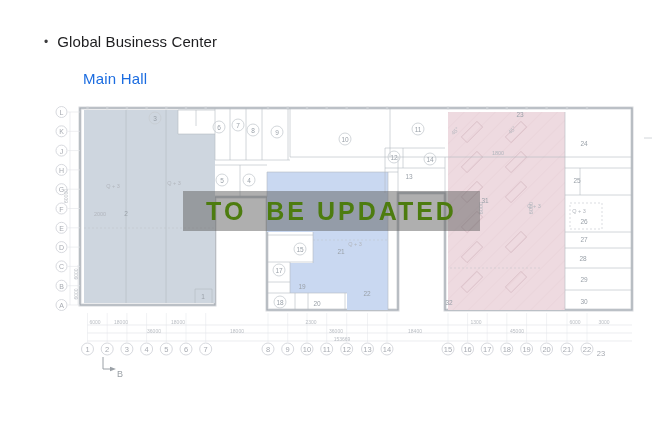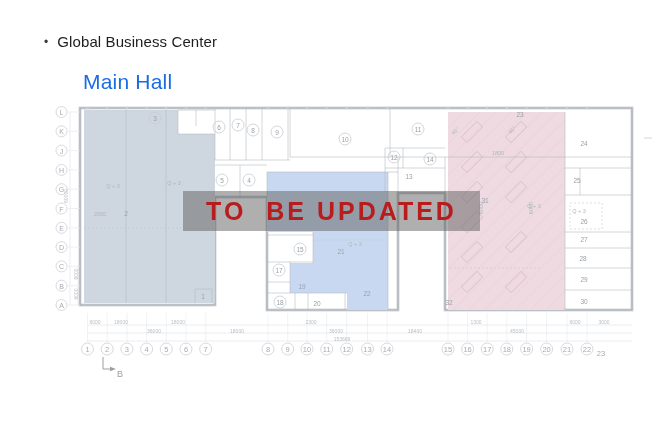--- a/index.html
+++ b/index.html
@@ -9,21 +9,21 @@
     font-family:"Liberation Sans", sans-serif;
   }
   .header{
     position:absolute;left:44px;top:33px;
     display:flex;align-items:center;gap:9px;
     font-size:15px;color:#1d1d1f;letter-spacing:.1px;
   }
   .header .bullet{font-size:12px;color:#3a3a3c;}
   .subtitle{
     position:absolute;left:83px;top:70px;
-    font-size:21px;font-weight:500;letter-spacing:.2px;
+    font-size:15px;font-weight:500;letter-spacing:.2px;
     cursor:pointer;
   }
   .watermark{
     position:absolute;left:183px;top:191px;width:297px;height:40px;
     display:flex;align-items:center;justify-content:center;
     font-weight:700;font-size:25px;letter-spacing:3px;white-space:pre;
     color:#fff;z-index:5;
   }
   svg.plan{position:absolute;left:0;top:0;z-index:1;}
   .axis-t{font:7px "Liberation Sans",sans-serif;fill:#a6aab1;text-anchor:middle;dominant-baseline:central;}
@@ -36,21 +36,21 @@
 </head>
 <body>
 
 <div class="header">
   <span class="bullet">•</span>
   <span>Global Business Center</span>
 </div>
 
 <div class="subtitle" id="subtitle" style="color: rgb(27, 108, 224);">Main Hall</div>
 
-<div class="watermark" id="watermark" style="background: rgba(95, 95, 95, 0.5); color: #b91c1c;">TO  BE UPDATED</div>
+<div class="watermark" id="watermark" style="background: rgba(95, 95, 95, 0.5); color: #4d7c0f;">TO  BE UPDATED</div>
 
 <svg class="plan" width="660" height="440" viewBox="0 0 660 440">
   <defs>
     <pattern id="hatch" patternUnits="userSpaceOnUse" width="11" height="11" patternTransform="rotate(45 0 0)">
       <line x1="0" y1="0" x2="0" y2="11" stroke="#dcc0c9" stroke-width="0.8"></line>
     </pattern>
   </defs>
 
   <g>
     <path d="M80,108 H632 V310 H445 V193 H398 V310 H267 V197 H215 V305 H80 Z" fill="#ffffff" stroke="#d5d8dc" stroke-width="3"></path>

